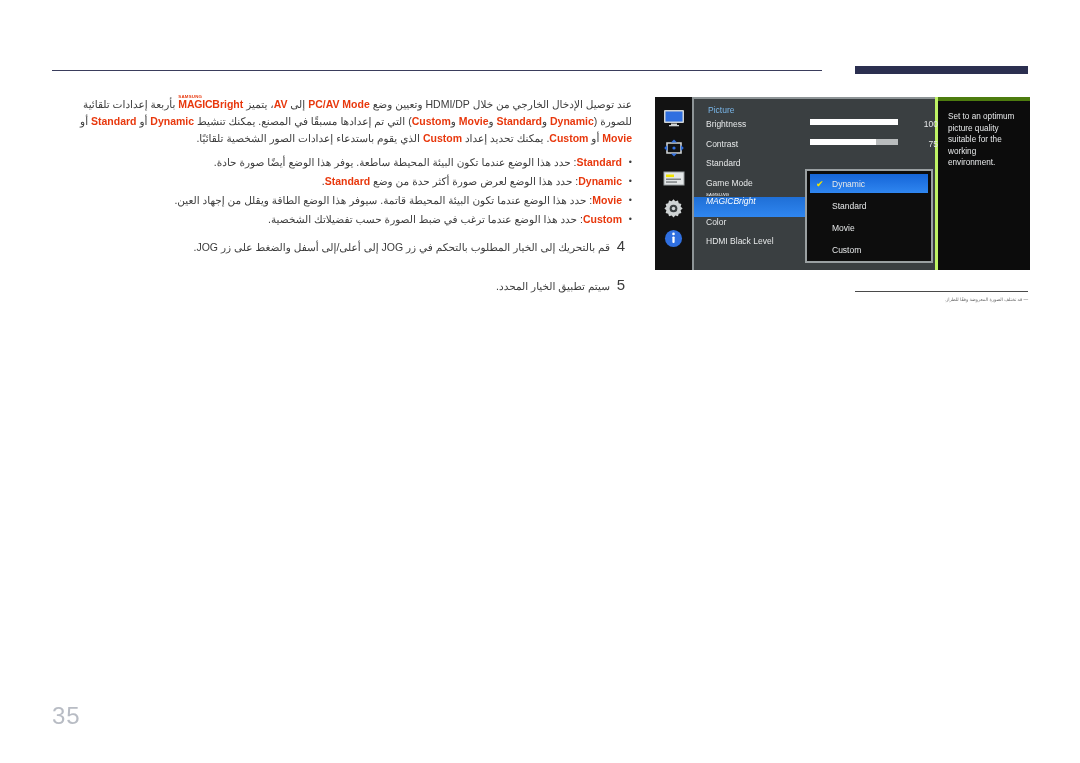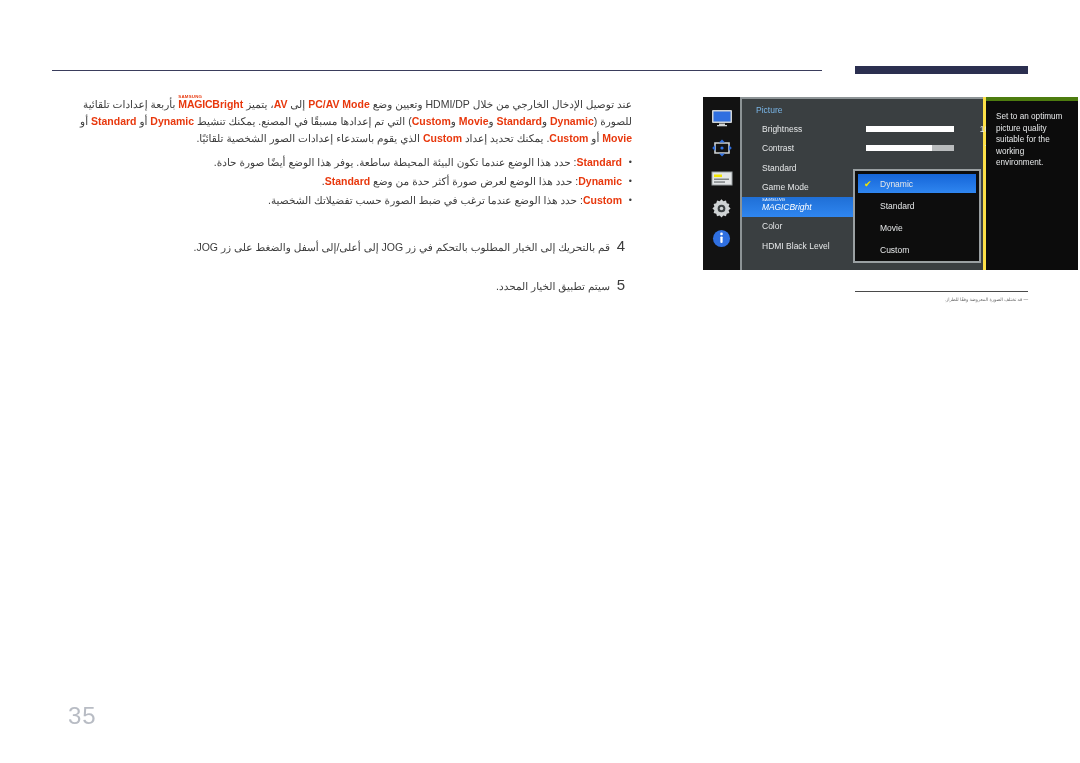--- a/index.html
+++ b/index.html
@@ -116,22 +116,21 @@
   }
   .steps .txt { flex: 0 0 auto; margin-left: 47px; }
 
   
   .osd {
     position: absolute;
     left: 655px;
     top: 97px;
     width: 375px;
     height: 173px;
-    background: #fde047;
-    margin-left: 48px;
+    background: #bef264;
   }
   .osd-iconbar {
     position: absolute;
     left: 0; top: 0;
     width: 37px;
     height: 173px;
     background: #121212;
     display: flex;
     flex-direction: column;
     align-items: center;
@@ -161,22 +160,21 @@
     color: #79b6e8;
     font-size: 8.5px;
     padding: 6px 0 0 14px;
   }
   .osd-list {
     margin-top: 4px;
   }
   .osd-item {
     height: 19.5px;
     display: flex;
-    align-items: center;
-    padding-left: 20px;
+    padding-left: 12px;
     color: #e6e8e9;
     font-size: 8.5px;
     position: relative;
     box-sizing: border-box;
   }
   .osd-item.sel {
     background: linear-gradient(to bottom, #1f6fd6, #2f86f0);
     width: 117px;
   }
   .osd-item .label-wrap { width: 104px; flex: 0 0 auto; }
@@ -277,40 +275,41 @@
     width: 178px;
     direction: rtl;
     text-align: right;
     color: #6b6b6b;
     font-size: 4.6px;
     line-height: 8px;
   }
 
   .page-num {
     position: absolute;
-    left: 68px;
+    left: 52px;
     top: 702px;
     color: #b8bcc4;
     font-size: 24px;
     letter-spacing: 1px;
   }
 </style>
 </head>
 <body>
 
 <div class="rule-thin"></div>
 <div class="rule-bar"></div>
 
 <div class="arabic-block">
   <p><span>عند توصيل الإدخال الخارجي من خلال HDMI/DP وتعيين وضع </span><span class="kw">PC/AV Mode</span><span> إلى </span><span class="kw">AV</span><span>، يتميز </span><span class="magic-inline"><span class="sup">SAMSUNG</span><span class="mg">MAGIC</span><span>Bright</span></span><span> بأربعة إعدادات تلقائية للصورة (</span><span class="kw">Dynamic</span><span> و</span><span class="kw">Standard</span><span> و</span><span class="kw">Movie</span><span> و</span><span class="kw">Custom</span><span>) التي تم إعدادها مسبقًا في المصنع. يمكنك تنشيط </span><span class="kw">Dynamic</span><span> أو </span><span class="kw">Standard</span><span> أو </span><span class="kw">Movie</span><span> أو </span><span class="kw">Custom</span><span>. يمكنك تحديد إعداد </span><span class="kw">Custom</span><span> الذي يقوم باستدعاء إعدادات الصور الشخصية تلقائيًا.</span></p>
 </div>
 
 <div class="bullets">
   <div class="row"><span class="dot">•</span><span class="kw">Standard</span><span>: حدد هذا الوضع عندما تكون البيئة المحيطة ساطعة. يوفر هذا الوضع أيضًا صورة حادة.</span></div>
   <div class="row"><span class="dot">•</span><span class="kw">Dynamic</span><span>: حدد هذا الوضع لعرض صورة أكثر حدة من وضع </span><span class="kw">Standard</span><span>.</span></div>
+  <div class="row"><span class="dot">•</span><span class="kw">Movie</span><span>: حدد هذا الوضع عندما تكون البيئة المحيطة قاتمة. سيوفر هذا الوضع الطاقة ويقلل من إجهاد العين.</span></div>
   <div class="row"><span class="dot">•</span><span class="kw">Custom</span><span>: حدد هذا الوضع عندما ترغب في ضبط الصورة حسب تفضيلاتك الشخصية.</span></div>
 </div>
 
 <div class="steps">
   <div class="step">
     <span class="num">4</span>
     <span class="txt">قم بالتحريك إلى الخيار المطلوب بالتحكم في زر JOG إلى أعلى/إلى أسفل والضغط على زر JOG.</span>
   </div>
   <div class="step">
     <span class="num">5</span>

